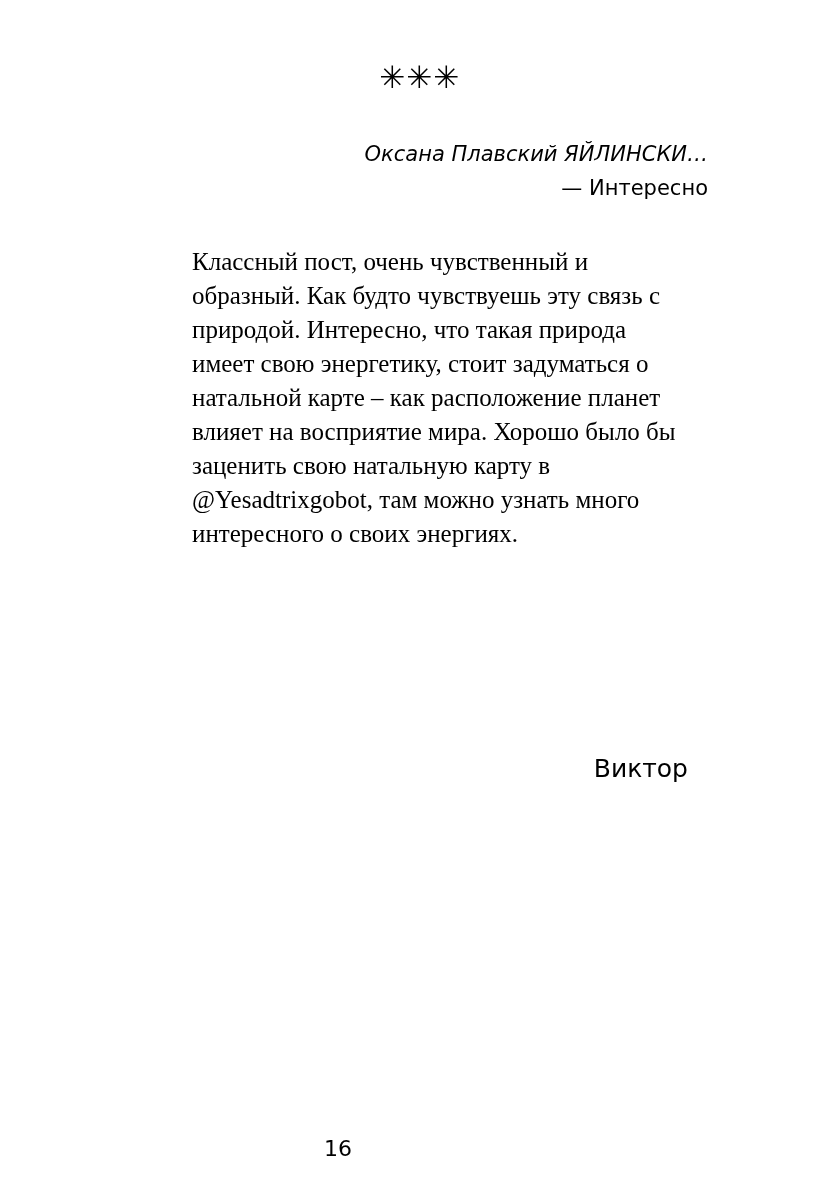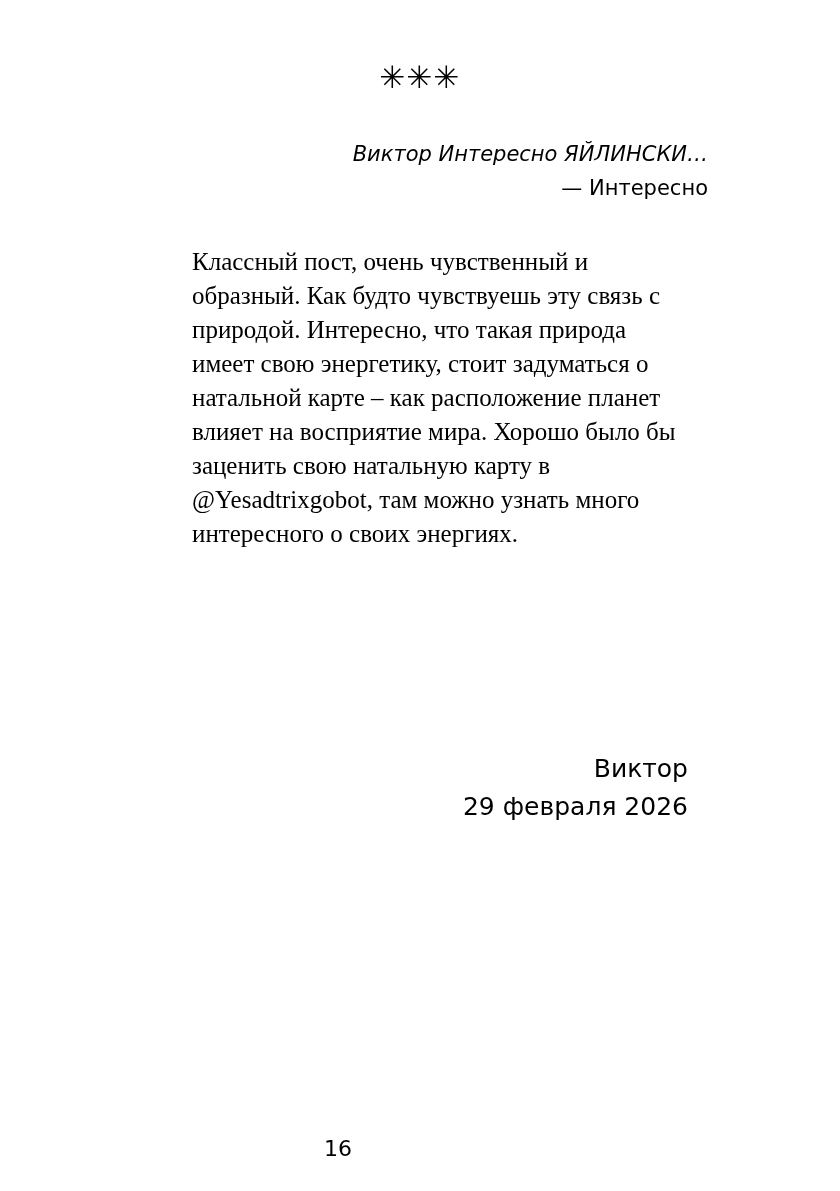--- a/index.html
+++ b/index.html
@@ -85,26 +85,25 @@
   }
 </style>
 </head>
 <body>
 
 <div class="page">
 
   <div class="asterisks">✳✳✳</div>
 
   <div class="epigraph">
-    <div class="epigraph-source">Виктор Интересно  ЯЙЛИНСКИ…</div>
+    <div class="epigraph-source">Оксана Плавский  ЯЙЛИНСКИ…</div>
     <div class="epigraph-publication">— Интересно</div>
   </div>
 
   <div class="body-text">Классный пост, очень чувственный и образный. Как будто чувствуешь эту связь с природой. Интересно, что такая природа имеет свою энергетику, стоит задуматься о натальной карте – как расположение планет влияет на восприятие мира. Хорошо было бы заценить свою натальную карту в @Yesadtrixgobot, там можно узнать много интересного о своих энергиях.</div>
 
   <div class="signature">
     <div class="signature-author">Виктор</div>
-    <div class="signature-date">29 февраля 2026</div>
   </div>
 
   <div class="page-number">16</div>
 
 </div>
 
 </body></html>

